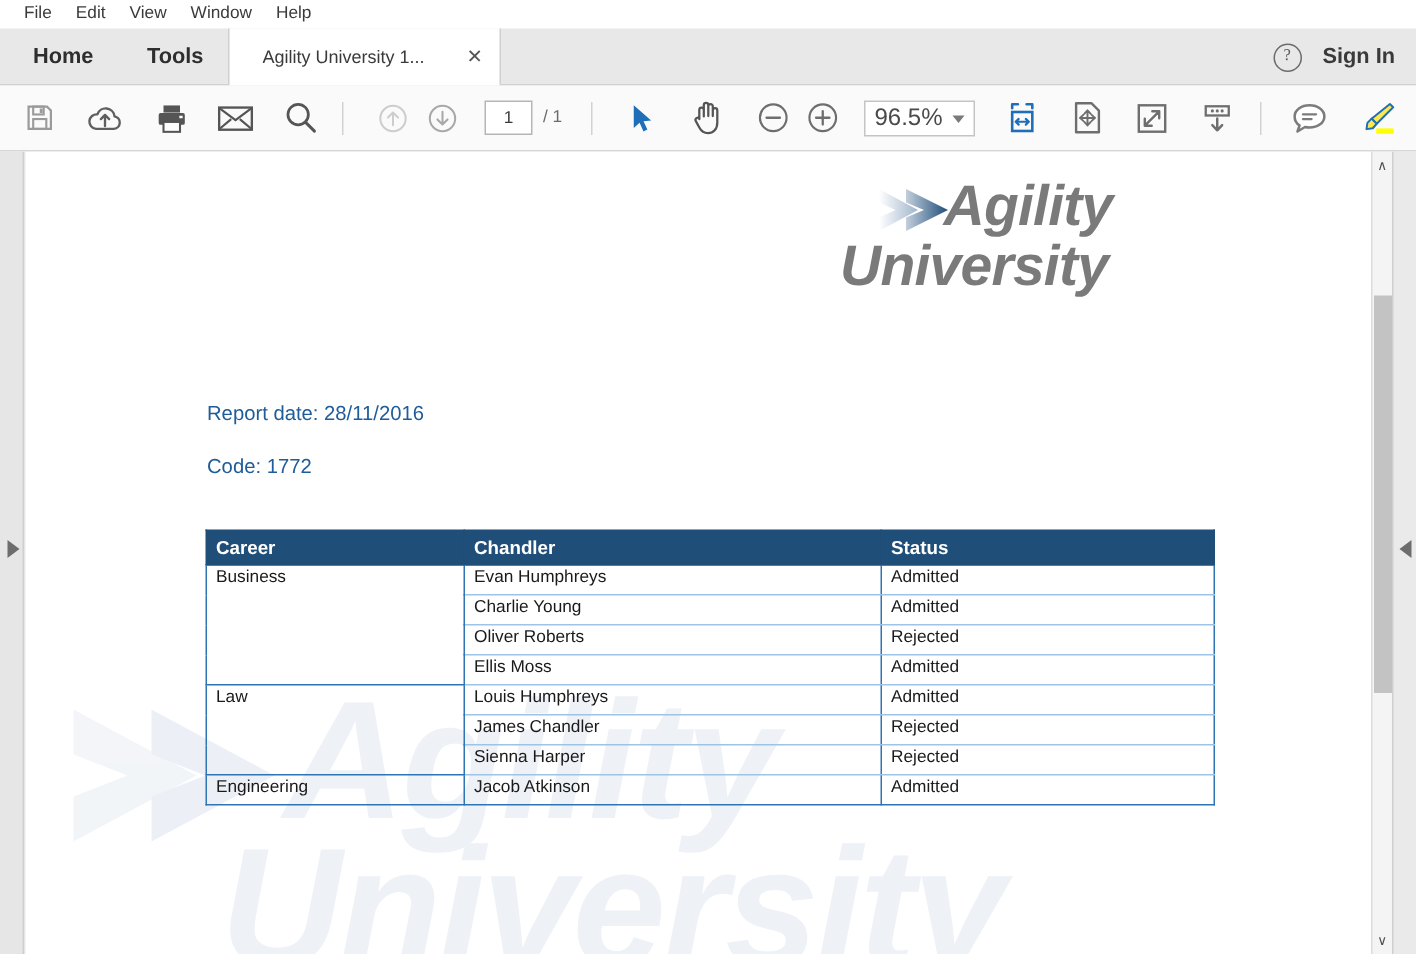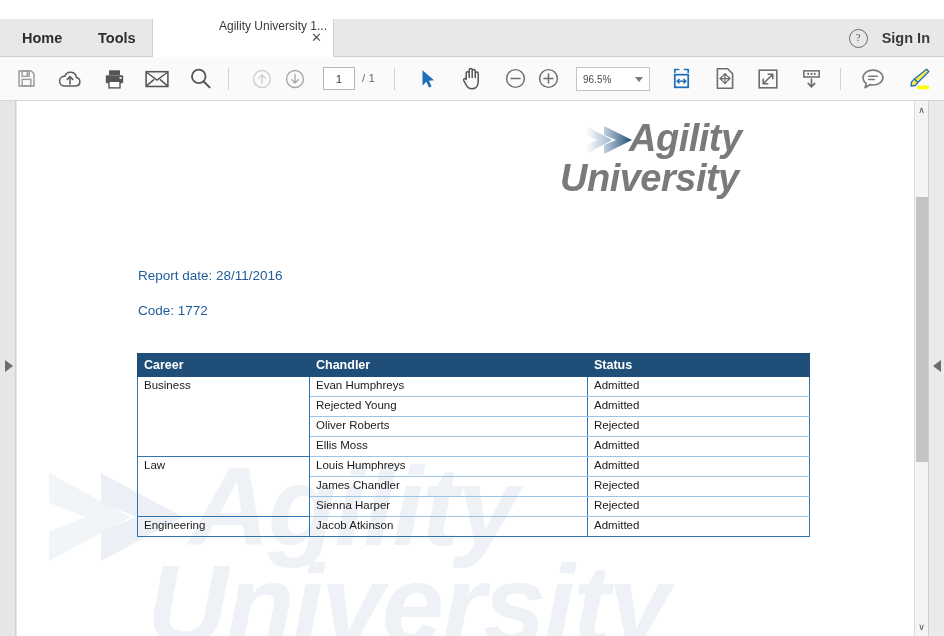--- a/index.html
+++ b/index.html
@@ -31,21 +31,21 @@
   .navtab{
     position:absolute;top:0;height:38px;line-height:38px;
     font-size:14.5px;color:#2e2e2e;font-weight:bold;
     padding:0 14px;cursor:default;white-space:nowrap;
   }
   .navtab.home{left:8px;}
   .navtab.tools{left:84px;}
   .doctab{
     position:absolute;left:152px;top:0;width:182px;height:38px;
     background:#ffffff;border-left:1px solid #d0d0d0;border-right:1px solid #d0d0d0;
-    box-sizing:border-box;display:flex;align-items:flex-start;padding-left:44px;
+    box-sizing:border-box;display:flex;align-items:center;
   }
   .doctab .dt-label{
     font-size:12px;color:#3a3a3a;margin-left:22px;white-space:nowrap;
     overflow:hidden;text-overflow:ellipsis;max-width:124px;
   }
   .doctab .dt-close{
     position:absolute;right:10px;top:12px;width:13px;height:13px;
     font-size:13px;line-height:13px;color:#555;text-align:center;cursor:pointer;
   }
   .signin-wrap{
@@ -70,21 +70,21 @@
     position:absolute;top:10px;width:32px;height:23px;background:#fff;
     border:1px solid #b5b5b5;box-sizing:border-box;text-align:center;
     font-size:11.5px;line-height:21px;color:#3a3a3a;
   }
   .pagetotal{position:absolute;top:11px;font-size:11.5px;color:#6a6a6a;line-height:21px;}
   .zoombox{
     position:absolute;top:10px;left:576px;width:74px;height:24px;background:#fff;
     border:1px solid #c4c4c4;box-sizing:border-box;display:flex;align-items:center;
     justify-content:space-between;padding:0 6px;cursor:pointer;
   }
-  .zoombox .zv{font-size:10px;color:#4a4a4a;}
+  .zoombox .zv{font-size:16px;color:#4a4a4a;}
   .zoombox .zcar{
     width:0;height:0;border-left:4px solid transparent;border-right:4px solid transparent;
     border-top:5px solid #7a7a7a;
   }
 
   
   .docarea{
     position:absolute;left:0;top:101px;width:944px;height:535px;
     background:#e6e6e6;overflow:hidden;
   }
@@ -189,20 +189,27 @@
   .tbl tr.last td{border-bottom:1.5px solid #2e75b6;margin-left:24px;}
   .col-career{width:172px;}
   .col-cand{width:278px;}
   .col-status{width:222px;}
 </style>
 </head>
 <body>
 
 <div id="app">
 
+  <div class="menubar">
+    <div class="mi">File</div>
+    <div class="mi">Edit</div>
+    <div class="mi">View</div>
+    <div class="mi">Window</div>
+    <div class="mi">Help</div>
+  </div>
 
   <div class="tabstrip">
     <div class="tabstrip-inner">
       <div class="navtab tools">Tools</div>
       <div class="navtab home">Home</div>
 
       <div class="doctab">
         <span class="dt-label">Agility University 1...</span>
         <span class="dt-close">✕</span>
       </div>
@@ -417,21 +424,21 @@
             <th>Status</th>
           </tr>
         </thead>
         <tbody id="tbody">
             <tr class="grp-start">
               <td class="career" rowspan="4">Business</td>
               <td>Evan Humphreys</td>
               <td>Admitted</td>
             </tr>
             <tr>
-              <td>Rejected Young</td>
+              <td>Charlie Young</td>
               <td>Admitted</td>
             </tr>
             <tr>
               <td>Oliver Roberts</td>
               <td>Rejected</td>
             </tr>
             <tr>
               <td>Ellis Moss</td>
               <td>Admitted</td>
             </tr>

